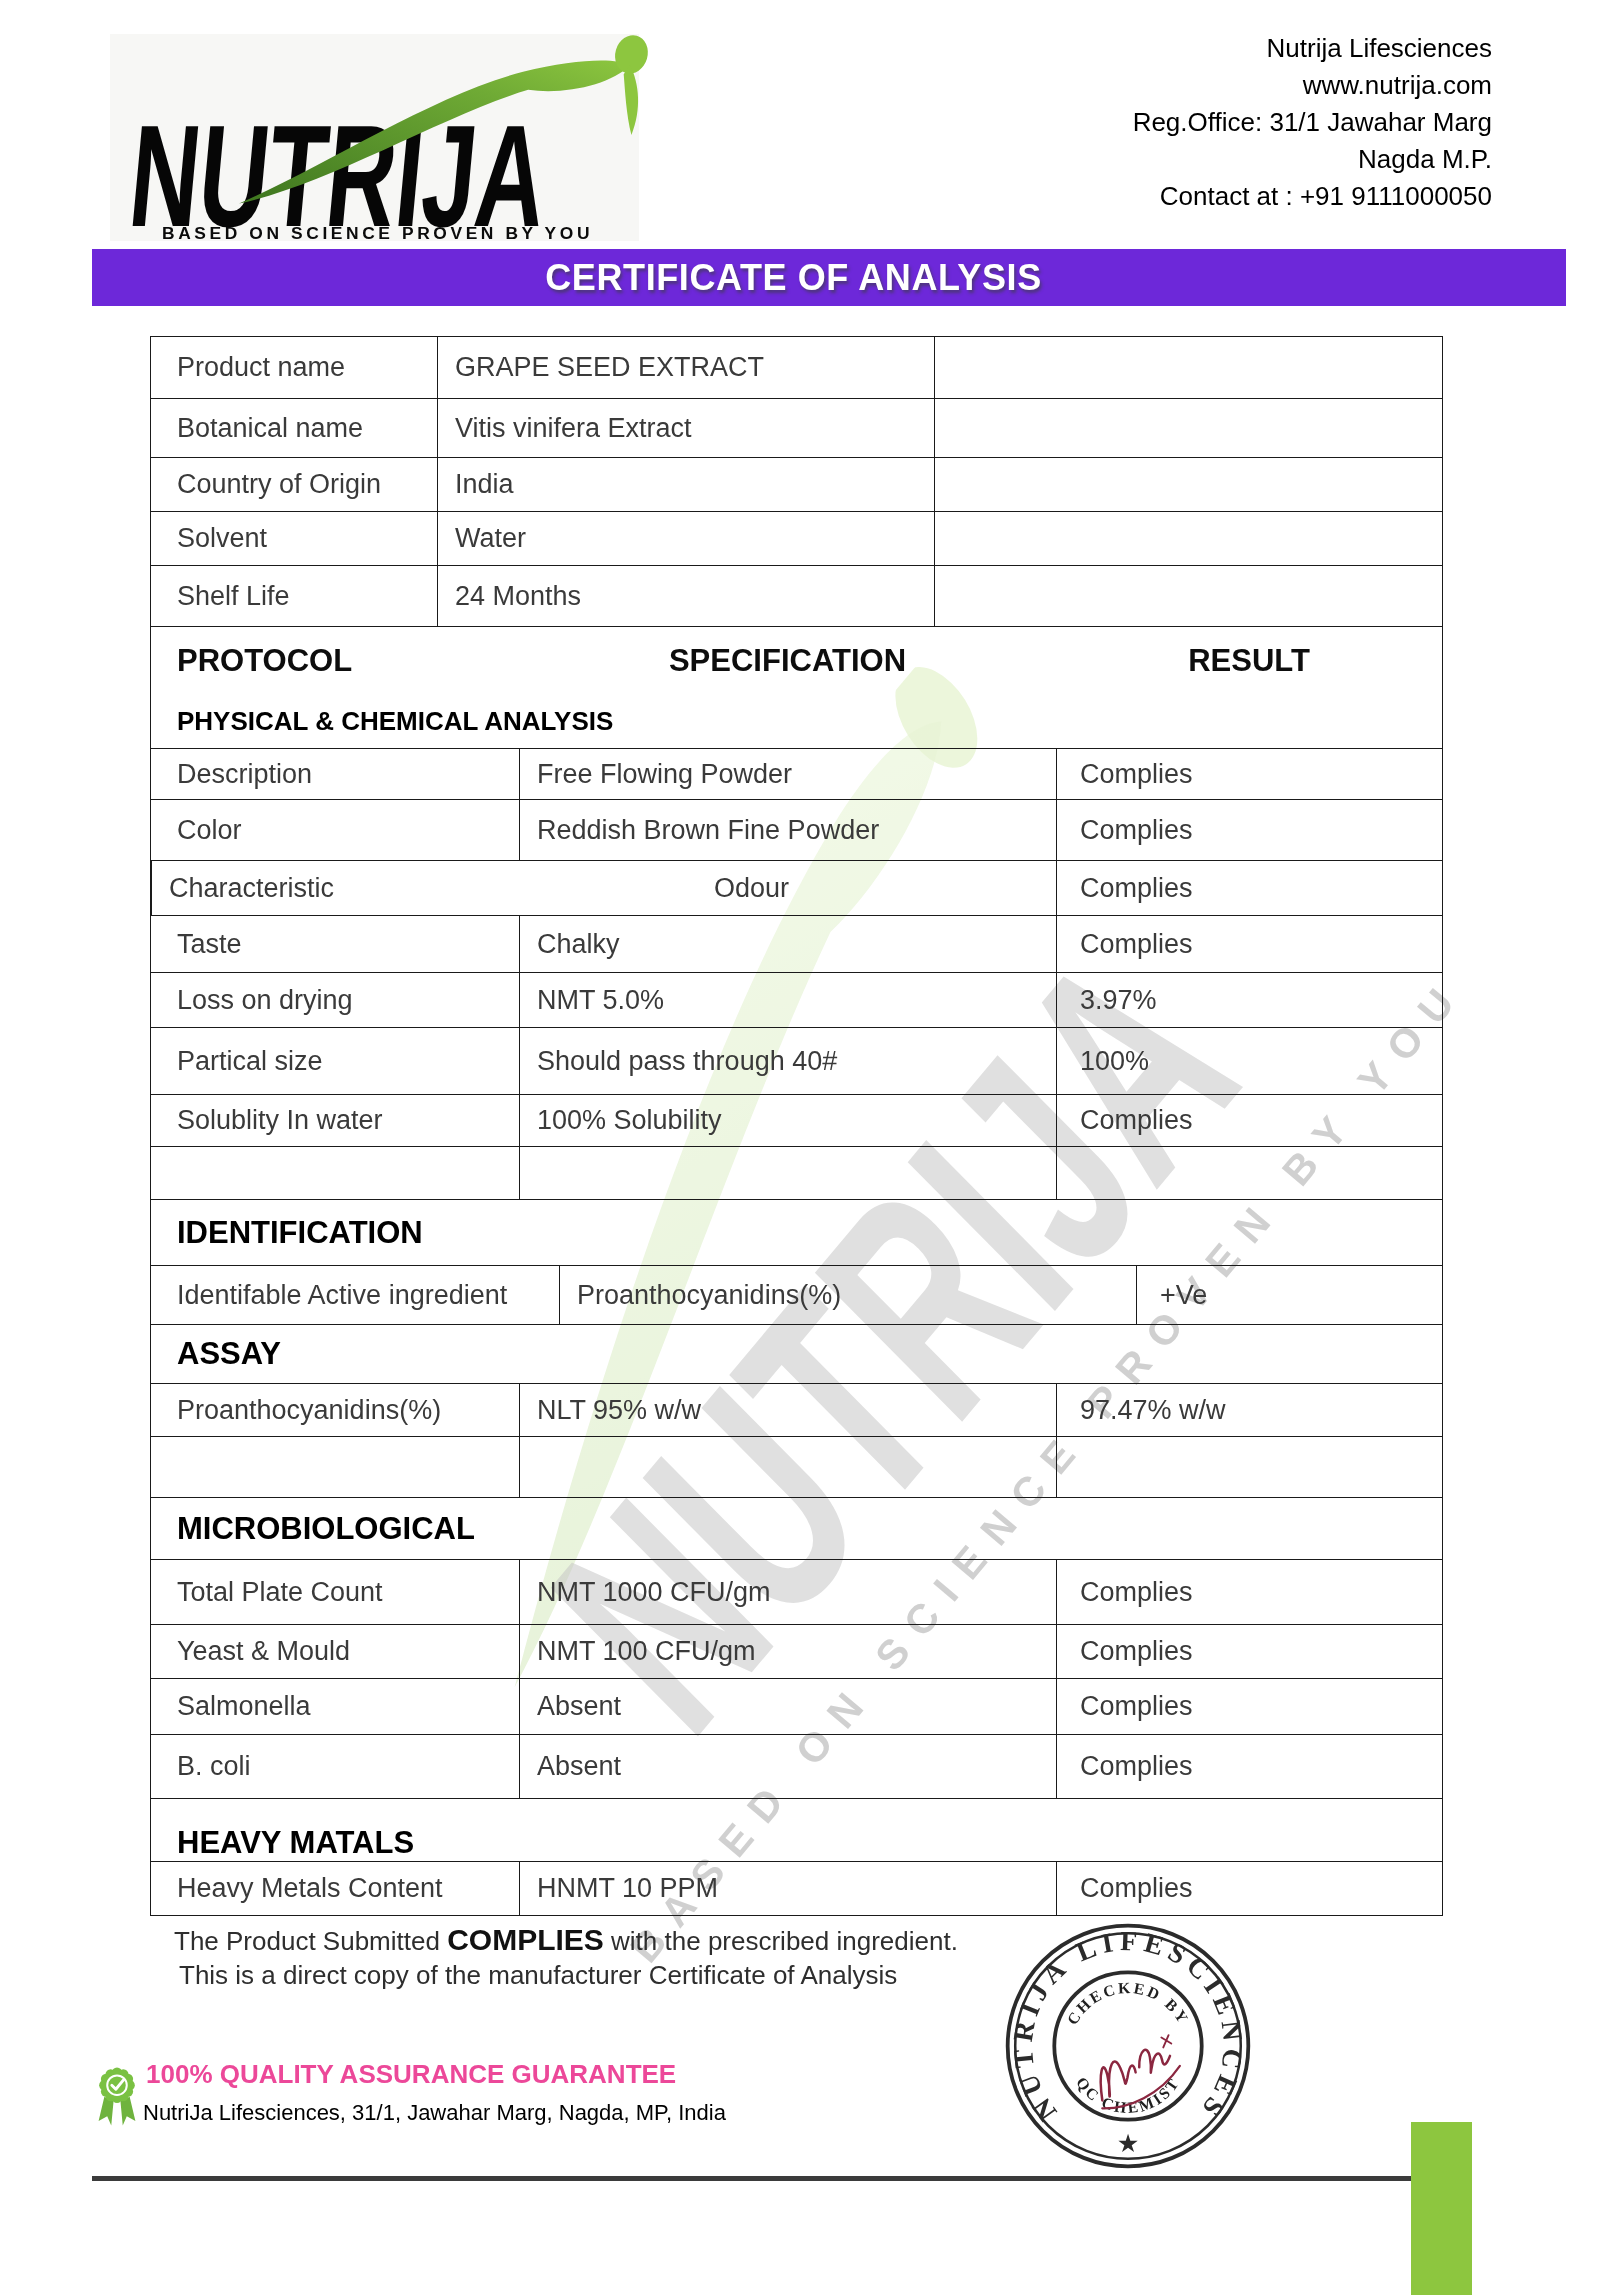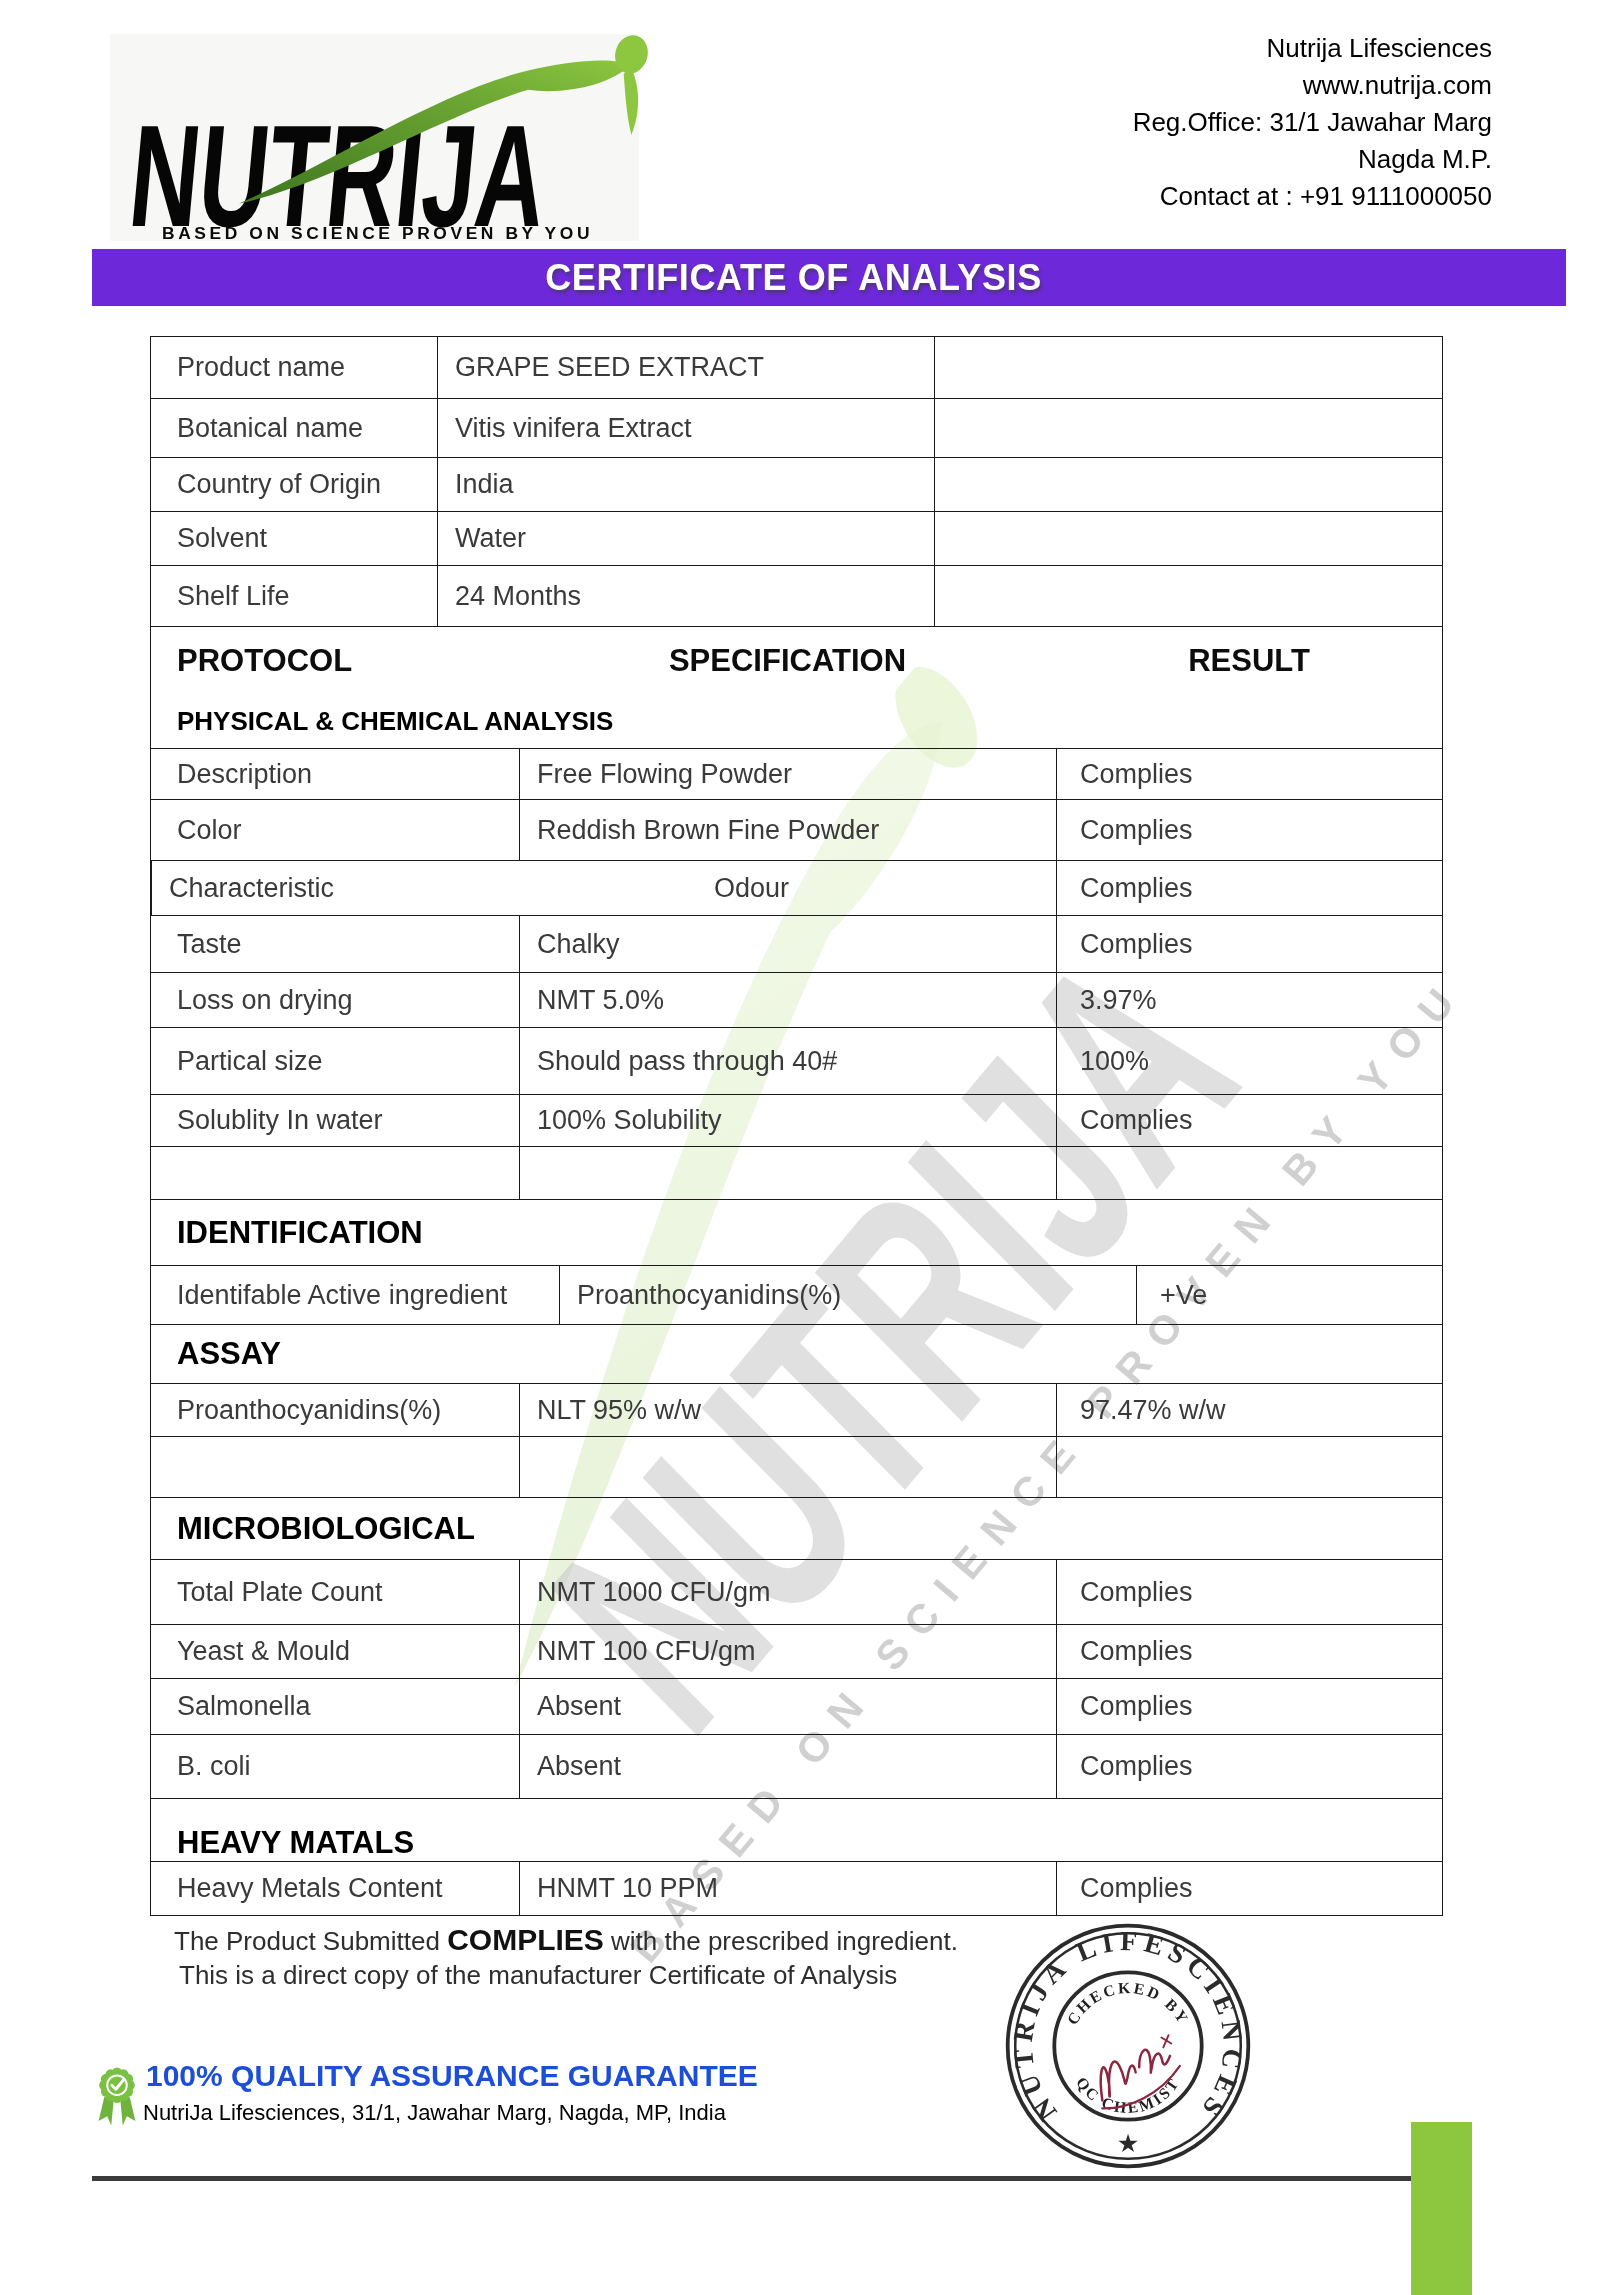--- a/index.html
+++ b/index.html
@@ -54,21 +54,21 @@
   
   .note1{position:absolute;left:174px;top:1923px;font-size:26px;color:#2e2e2e;z-index:2;white-space:nowrap;}
   .note1 .emph{font-size:30px;font-weight:700;color:#111;}
   .note2{position:absolute;left:179px;top:1960px;font-size:26px;color:#2e2e2e;z-index:2;white-space:nowrap;}
 
   
   .stamp{position:absolute;left:1002px;top:1920px;width:252px;height:252px;z-index:3;}
 
   
   .badge{position:absolute;left:94px;top:2061px;z-index:2;}
-  .guarantee{position:absolute;left:146px;top:2059px;font-size:30px;font-weight:700;color:#1d4ed8;z-index:2;white-space:nowrap;}
+  .guarantee{position:absolute;left:146px;top:2059px;font-size:26px;font-weight:700;color:#ec4899;z-index:2;white-space:nowrap;}
   .address{position:absolute;left:143px;top:2100px;font-size:22px;color:#000;z-index:2;white-space:nowrap;}
   .footer-rule{position:absolute;left:92px;top:2176px;width:1319px;height:4.5px;background:#3b3b3b;z-index:1;}
   .corner-bar{position:absolute;left:1411px;top:2122px;width:61px;height:173px;background:#8dc63f;z-index:1;}
 </style>
 </head>
 <body>
 
 <div id="page">
 
   <div class="watermark">

